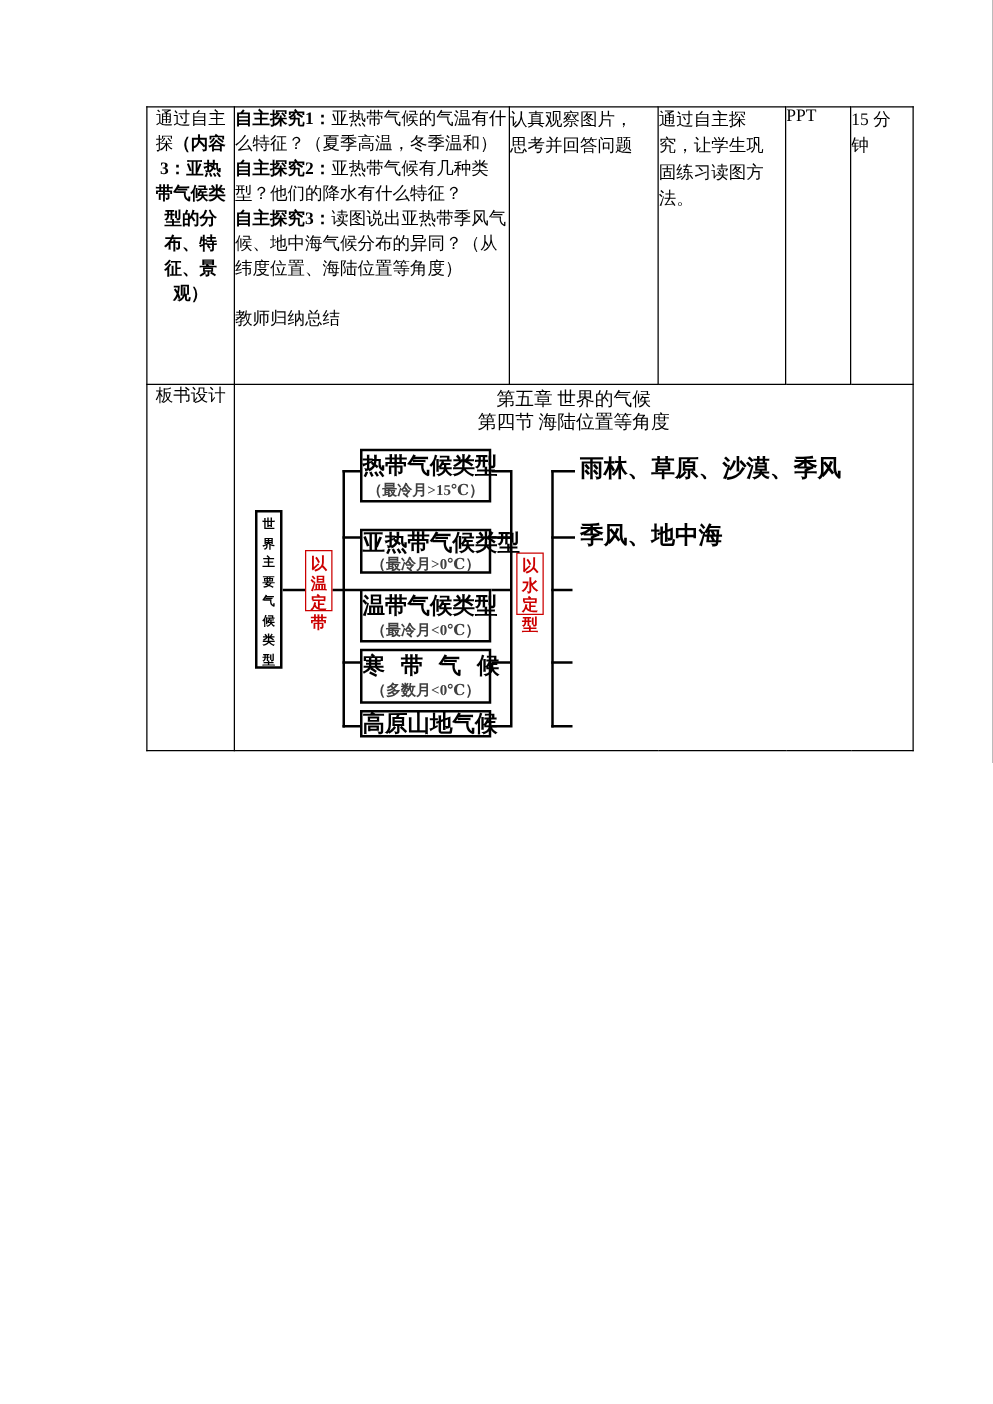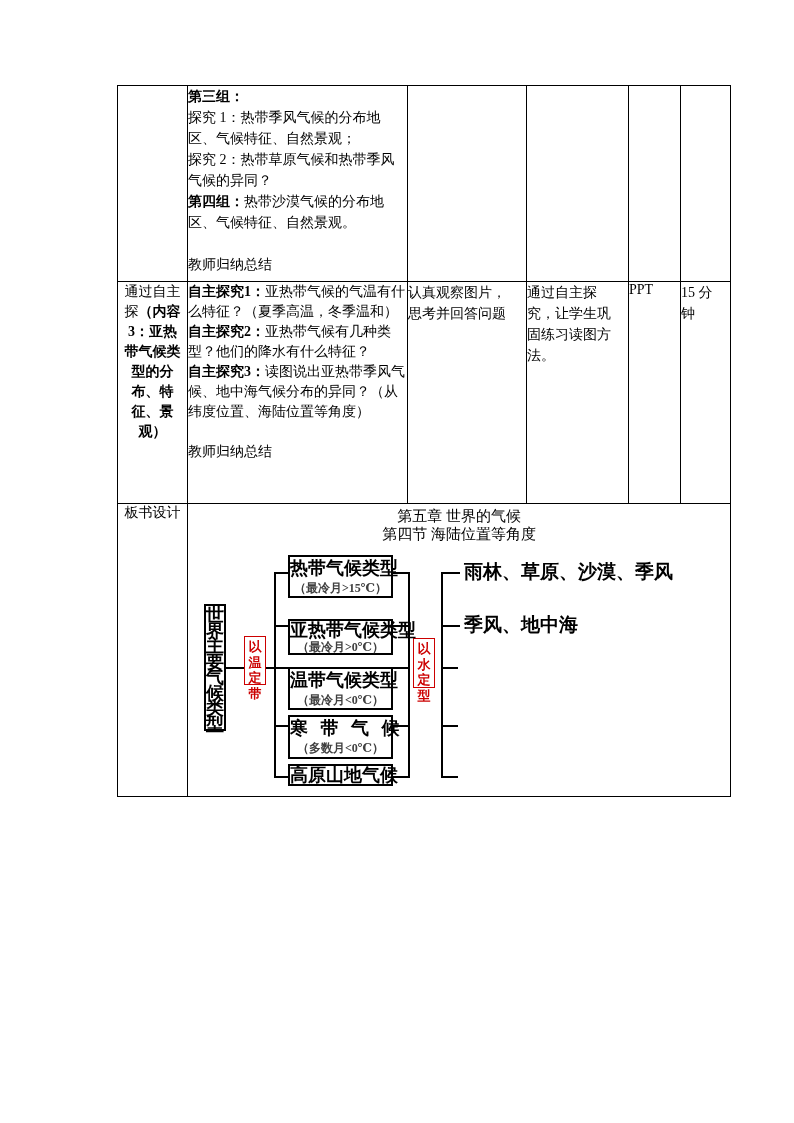--- a/index.html
+++ b/index.html
@@ -43,21 +43,21 @@
   .padL7{padding-left:7px;}
   .padL8{padding-left:8px;}
   
   .fc{position:relative;width:100%;height:100%;}
   .fc-title{position:absolute;left:0;right:0;text-align:center;font-size:15px;line-height:18px;}
   .box{
     position:absolute;background:#fff;z-index:2;
     border:2px solid #000;text-align:center;
   }
   .vbox{
-    font-size:18px;font-weight:bold;line-height:15.5px;
+    font-size:10px;font-weight:bold;line-height:15.5px;
     word-break:break-all;padding-top:2px;
   }
   .rulebox{
     position:absolute;background:#fff;z-index:2;
     border:1.5px solid #cc0000;color:#cc0000;
     font-size:13px;font-weight:bold;line-height:15.5px;
     text-align:center;word-break:break-all;padding-top:2px;
   }
   .node{padding-top:1px;}
   .node .nm{font-size:18px;font-weight:bold;line-height:20px;white-space:nowrap;}
@@ -76,35 +76,20 @@
     <colgroup>
       <col style="width:70px">
         <col style="width:220px">
         <col style="width:119px">
       <col style="width:102px">
         <col style="width:52px">
         <col style="width:50px">
     </colgroup>
 
     <tbody>
-        <tr style="height:196px">
-      <td></td>
-      <td class="cell-pad lh21">
-            <div class="para"><b>第三组：</b></div>
-            <div class="para">探究 1：热带季风气候的分布地区、气候特征、自然景观；</div>
-            <div class="para">探究 2：热带草原气候和热带季风气候的异同？</div>
-            <div class="para"><b>第四组：</b>热带沙漠气候的分布地区、气候特征、自然景观。</div>
-            <div class="para">&nbsp;</div>
-            <div class="para">教师归纳总结</div>
-          </td>
-      <td></td>
-      <td></td>
-      <td></td>
-      <td></td>
-    </tr>
 
     <tr style="height:222px">
       <td class="vmid">
         <div class="rowhead"><span>通过自主探</span><b>（内容3：亚热带气候类型的分布、特征、景观）</b></div>
       </td>
       <td class="cell-pad lh20">
             <div class="para"><b>自主探究1：</b>亚热带气候的气温有什么特征？（夏季高温，冬季温和）</div>
             <div class="para"><b>自主探究2：</b>亚热带气候有几种类型？他们的降水有什么特征？</div>
             <div class="para"><b>自主探究3：</b>读图说出亚热带季风气候、地中海气候分布的异同？（从纬度位置、海陆位置等角度）</div>
             <div class="para">&nbsp;</div>

